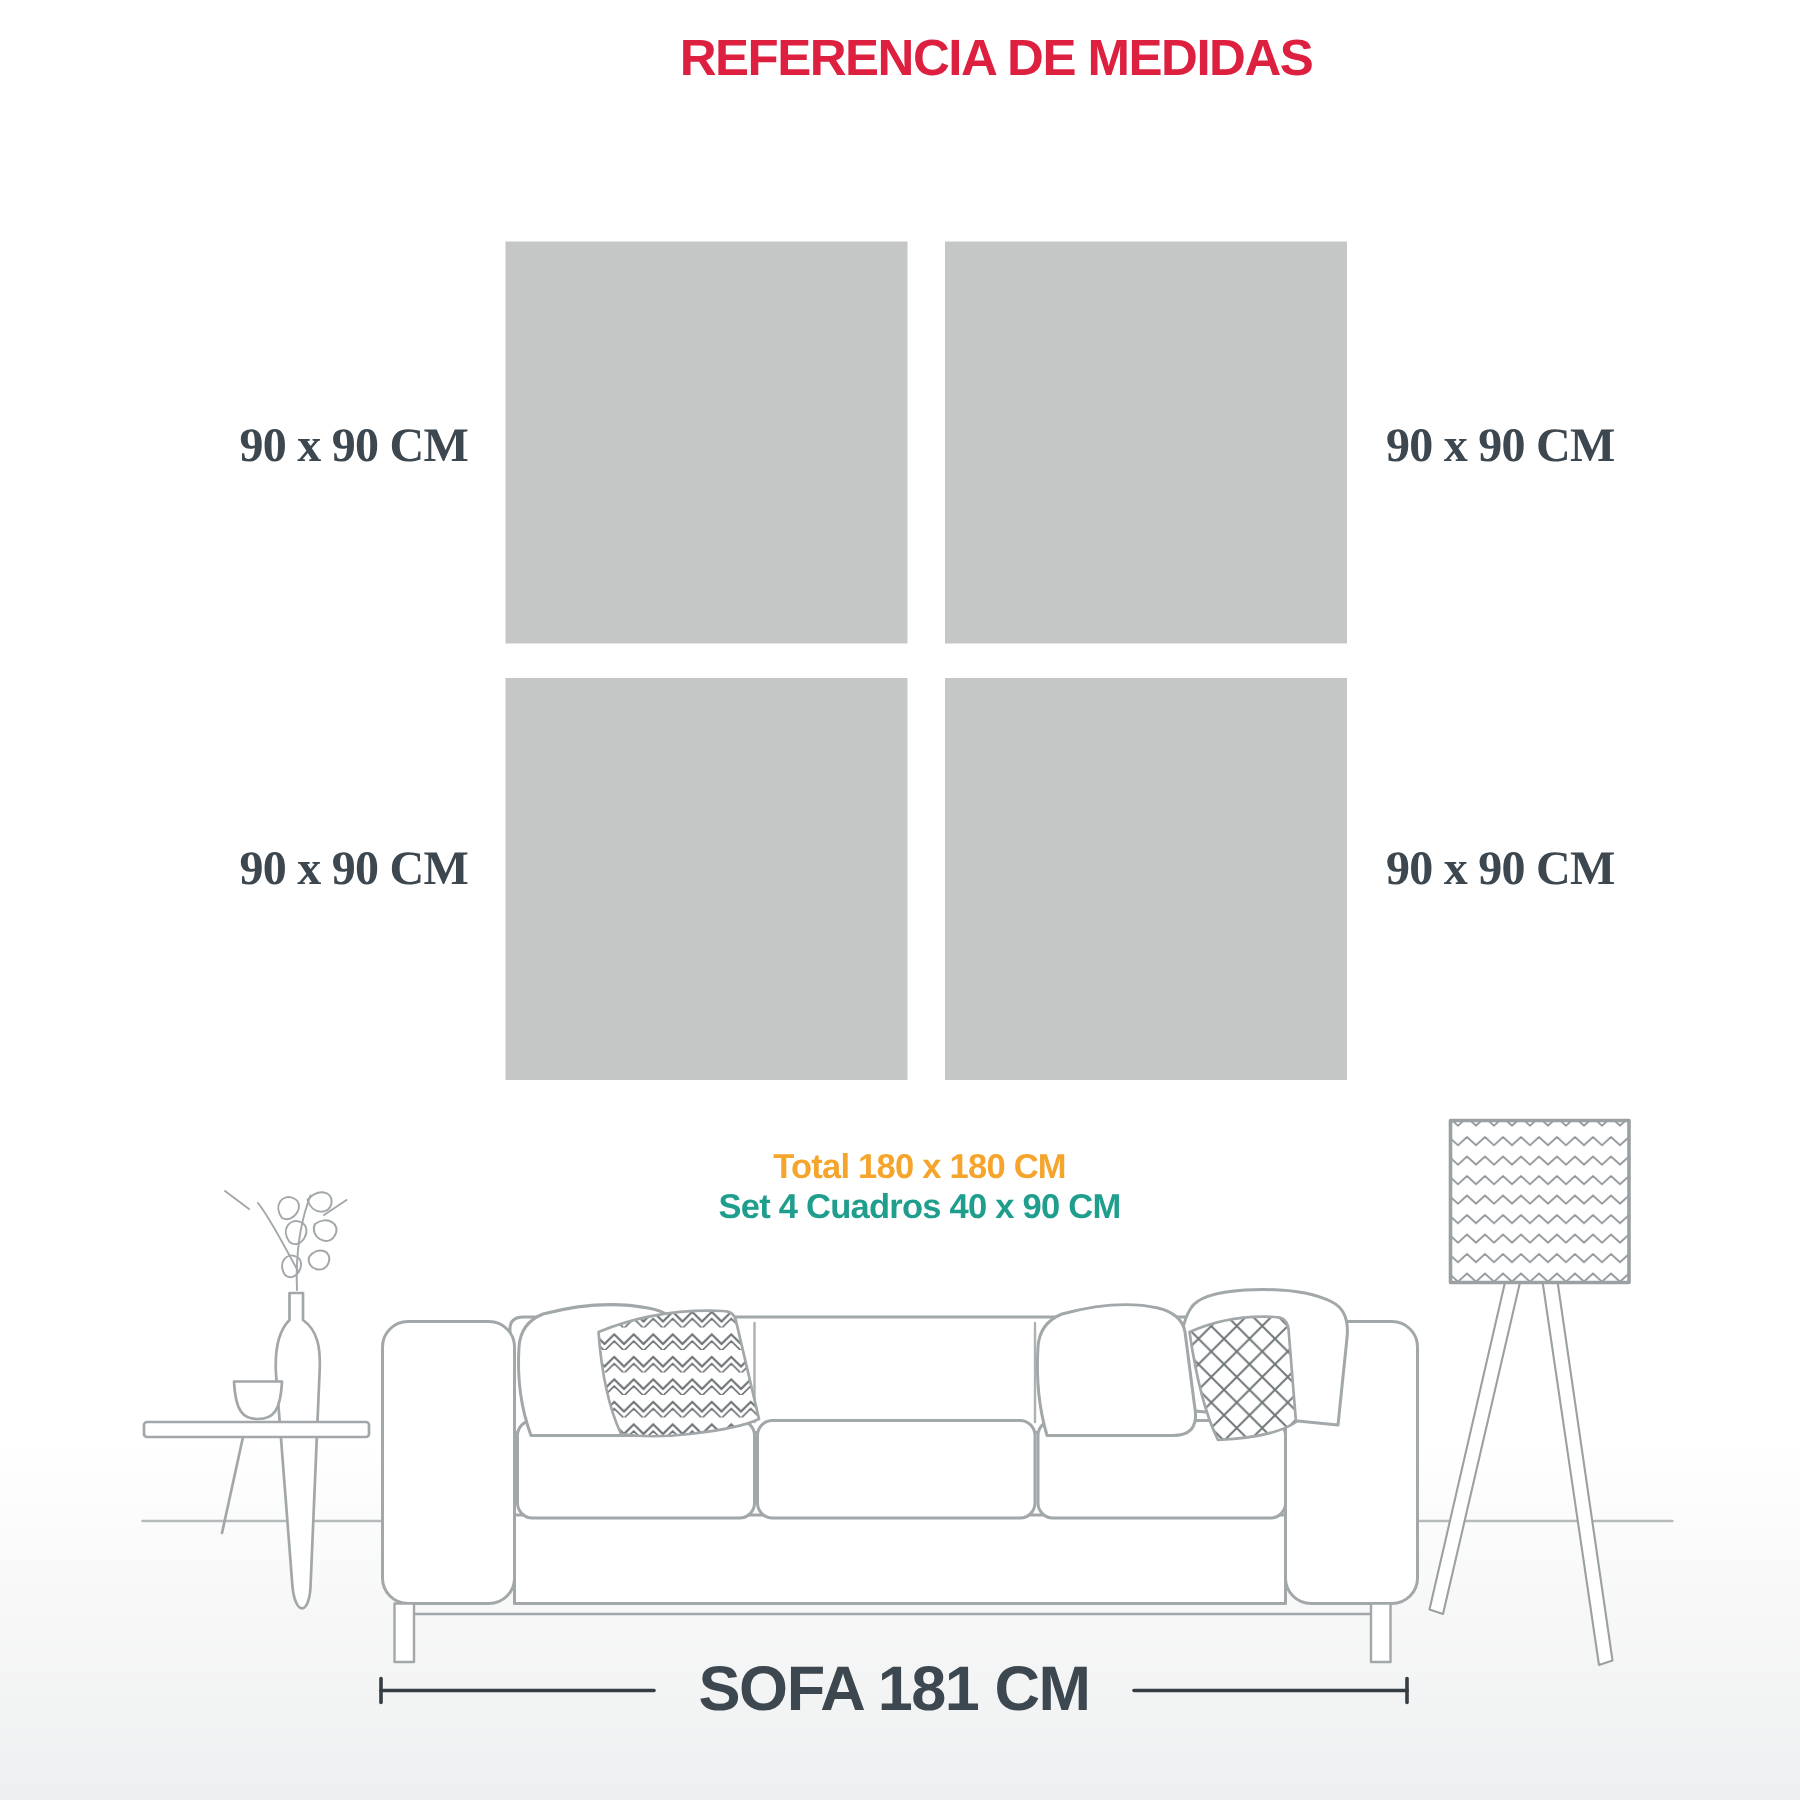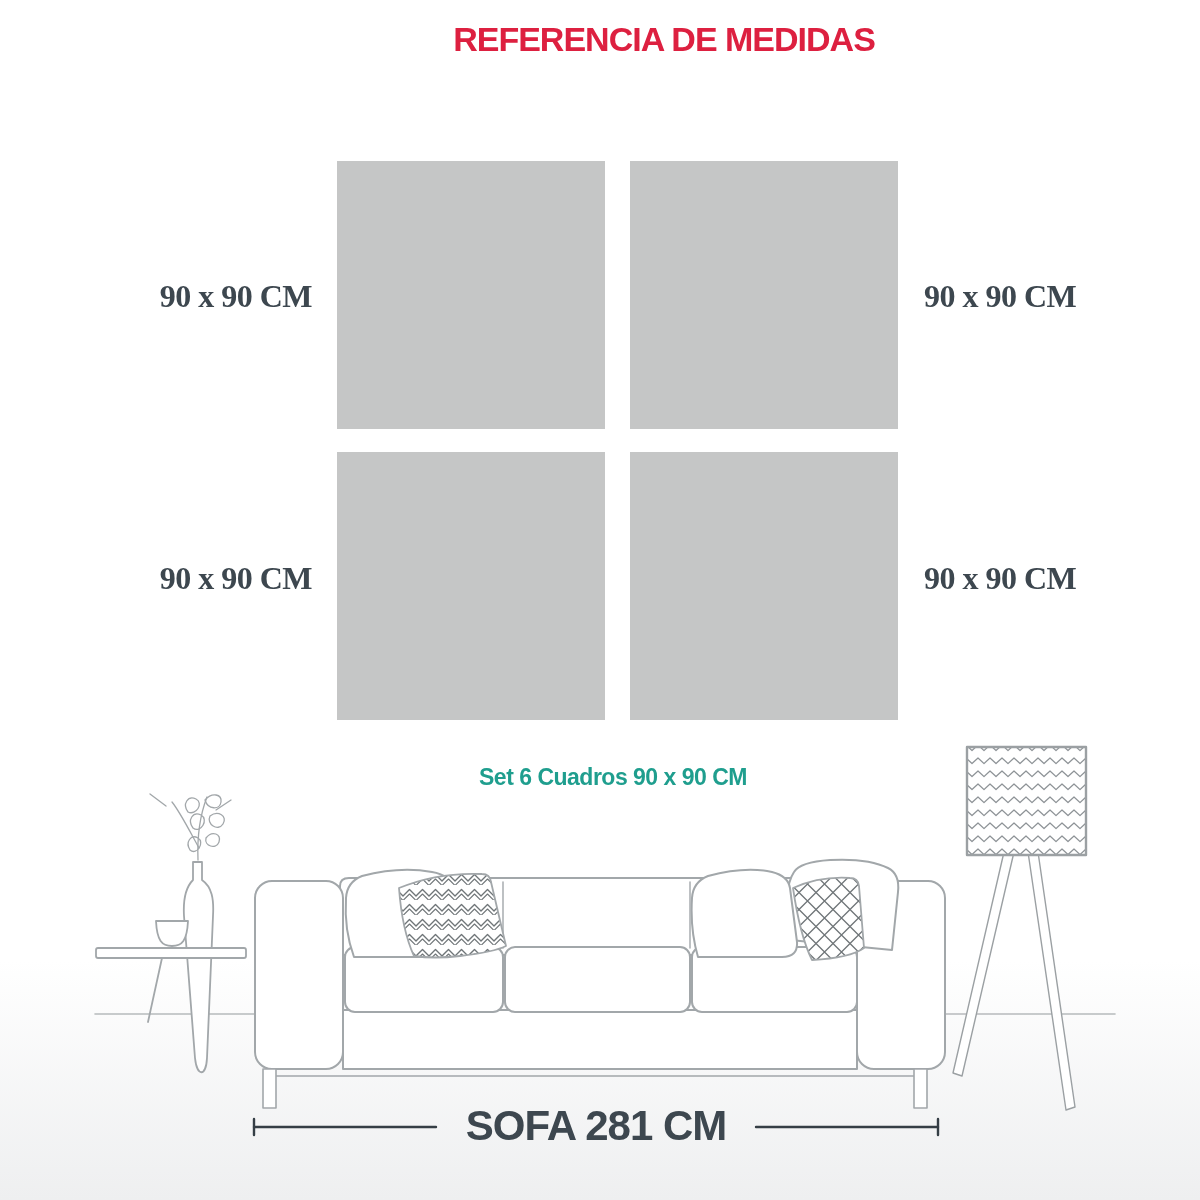--- a/index.html
+++ b/index.html
@@ -68,21 +68,22 @@
   <div class="frame tr"></div>
   <div class="frame bl"></div>
   <div class="frame br"></div>
 
   <div class="dim-label row1 left">90 x 90 CM</div>
   <div class="dim-label row1 right">90 x 90 CM</div>
   <div class="dim-label row2 left">90 x 90 CM</div>
   <div class="dim-label row2 right">90 x 90 CM</div>
 
   <div class="summary">
-    <div class="set">Set 6 Cuadros 90 x 90 CM</div>
+    <div class="total">Total 180 x 180 CM</div>
+    <div class="set">Set 4 Cuadros 40 x 90 CM</div>
   </div>
 
   <svg class="scene" viewBox="0 740 1200 460" width="1200" height="460" fill="none" stroke-linejoin="round" stroke-linecap="round">
     <defs>
       <pattern id="pvChevron" width="26" height="15" patternUnits="userSpaceOnUse">
         <rect width="26" height="15" fill="#ffffff"></rect>
         <path d="M0,11 L6.5,4.5 L13,11 L19.5,4.5 L26,11" stroke="#6f7578" stroke-width="1.4" fill="none"></path>
         <path d="M0,15.5 L6.5,9 L13,15.5 L19.5,9 L26,15.5" stroke="#6f7578" stroke-width="1.1" fill="none"></path>
       </pattern>
       <pattern id="pvDiamond" width="17" height="17" patternUnits="userSpaceOnUse">
@@ -147,15 +148,15 @@
     </g>
 
     <g stroke="#353e45" stroke-width="2.4">
       <line x1="254" y1="1127" x2="436" y2="1127"></line>
       <line x1="756" y1="1127" x2="938" y2="1127"></line>
       <line x1="254" y1="1119" x2="254" y2="1135"></line>
       <line x1="938" y1="1119" x2="938" y2="1135"></line>
     </g>
   </svg>
 
-  <div class="sofa-width-label">SOFA 281 CM</div>
+  <div class="sofa-width-label">SOFA 181 CM</div>
 
 </div>
 
 </body></html>

